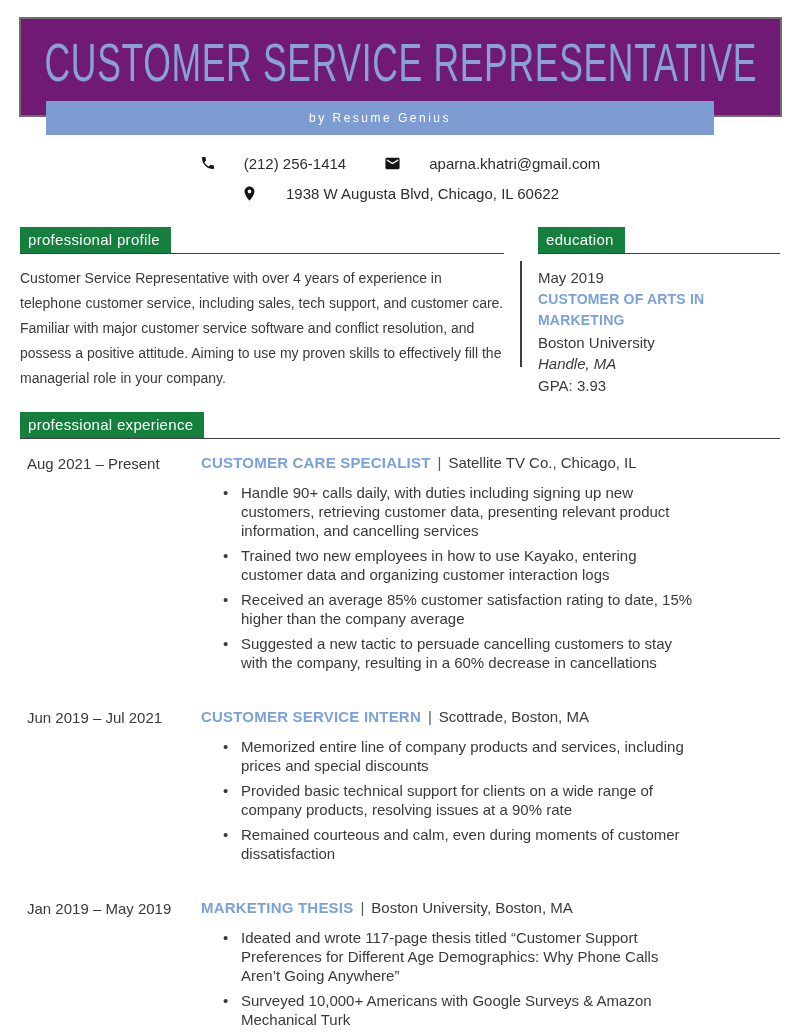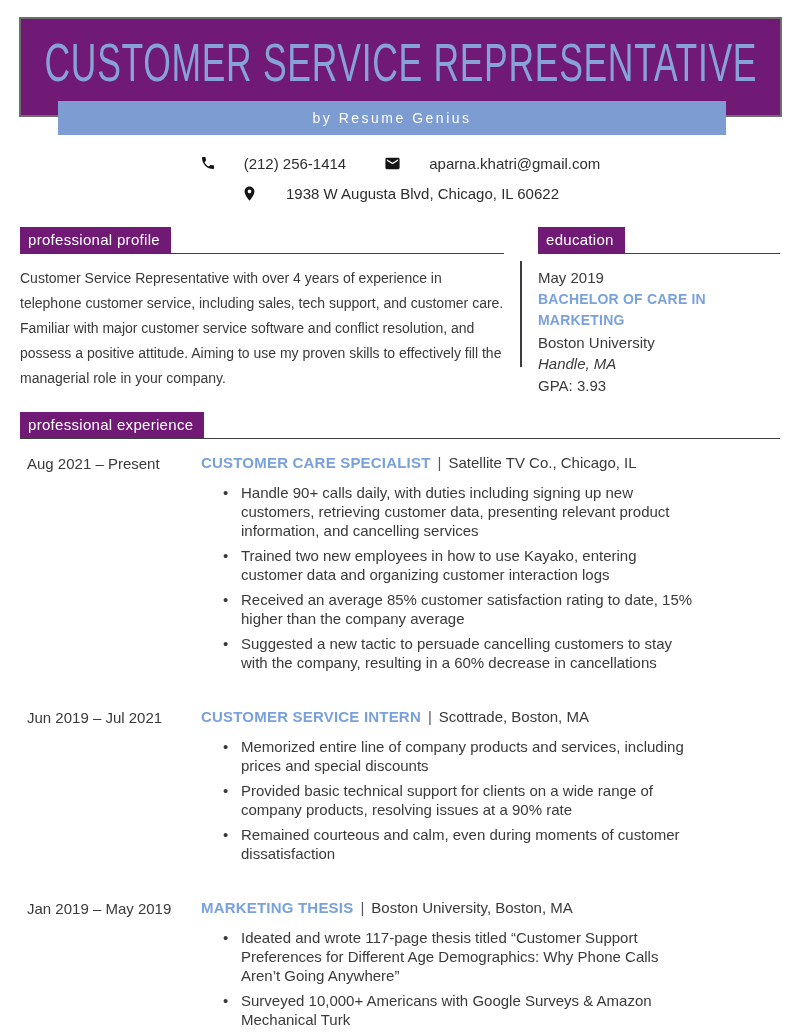--- a/index.html
+++ b/index.html
@@ -27,41 +27,41 @@
     font-size: 53px;
     font-weight: normal;
     letter-spacing: 1px;
     color: #87a2d4;
     white-space: nowrap;
     transform: scaleX(0.67);
     transform-origin: center;
   }
   .banner {
     position: absolute;
-    left: 58px; top: 101px;
+    left: 46px; top: 101px;
     width: 668px; height: 34px;
     background: #7c9cd2;
     color: #ffffff;
     display: flex; align-items: center; justify-content: center;
-    font-size: 14px;
+    font-size: 12px;
     letter-spacing: 2.5px;
   }
   
   .contact { padding-top: 151px; }
   .contact-row {
     display: flex; justify-content: center; align-items: center;
     gap: 38px; height: 24px; margin-bottom: 6px;
   }
   .contact-item { display: inline-flex; align-items: center; gap: 28px; font-size: 15px; color: #2e2e2e; }
   .contact-item svg { display: block; }
   
   .sec-head { border-bottom: 1.5px solid #3e3e3e; }
   .chip {
     display: inline-block;
-    background: #701a75;
+    background: #15803d;
     color: #ffffff;
     font-size: 15px;
     padding: 4px 11px 5px 8px;
     letter-spacing: 0.3px;
   }
   
   .two-col { position: relative; margin: 22px 20px 0 20px; display: flex; }
   .col-left { width: 484px; }
   .col-right { width: 242px; margin-left: auto; }
   .col-divider {
@@ -133,21 +133,21 @@
       </div>
       <p class="profile-text">Customer Service Representative with over 4 years of experience in telephone customer service, including sales, tech support, and customer care. Familiar with major customer service software and conflict resolution, and possess a positive attitude. Aiming to use my proven skills to effectively fill the managerial role in your company.</p>
     </div>
     <div class="col-divider"></div>
     <div class="col-right">
       <div class="sec-head">
         <span class="chip">education</span>
       </div>
       <div class="edu">
         <div>May 2019</div>
-        <div class="degree">BACHELOR OF CARE IN MARKETING</div>
+        <div class="degree">CUSTOMER OF ARTS IN MARKETING</div>
         <div>Boston University</div>
         <div class="italic">Handle, MA</div>
         <div>GPA: 3.93</div>
       </div>
     </div>
   </div>
 
   <div class="experience">
     <div class="sec-head">
       <span class="chip">professional experience</span>

